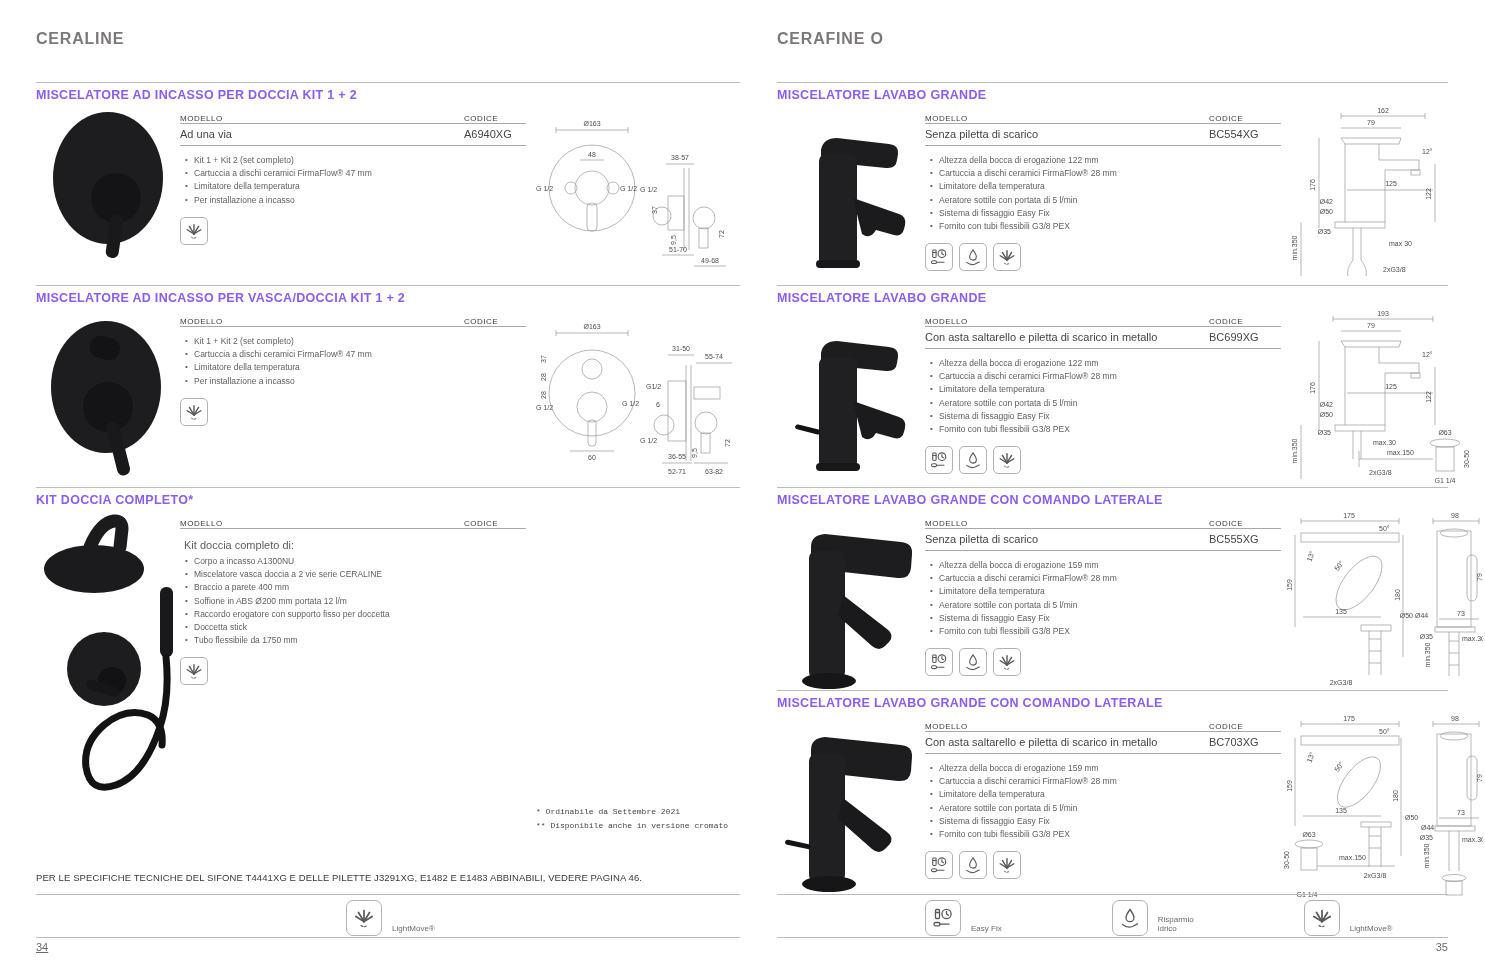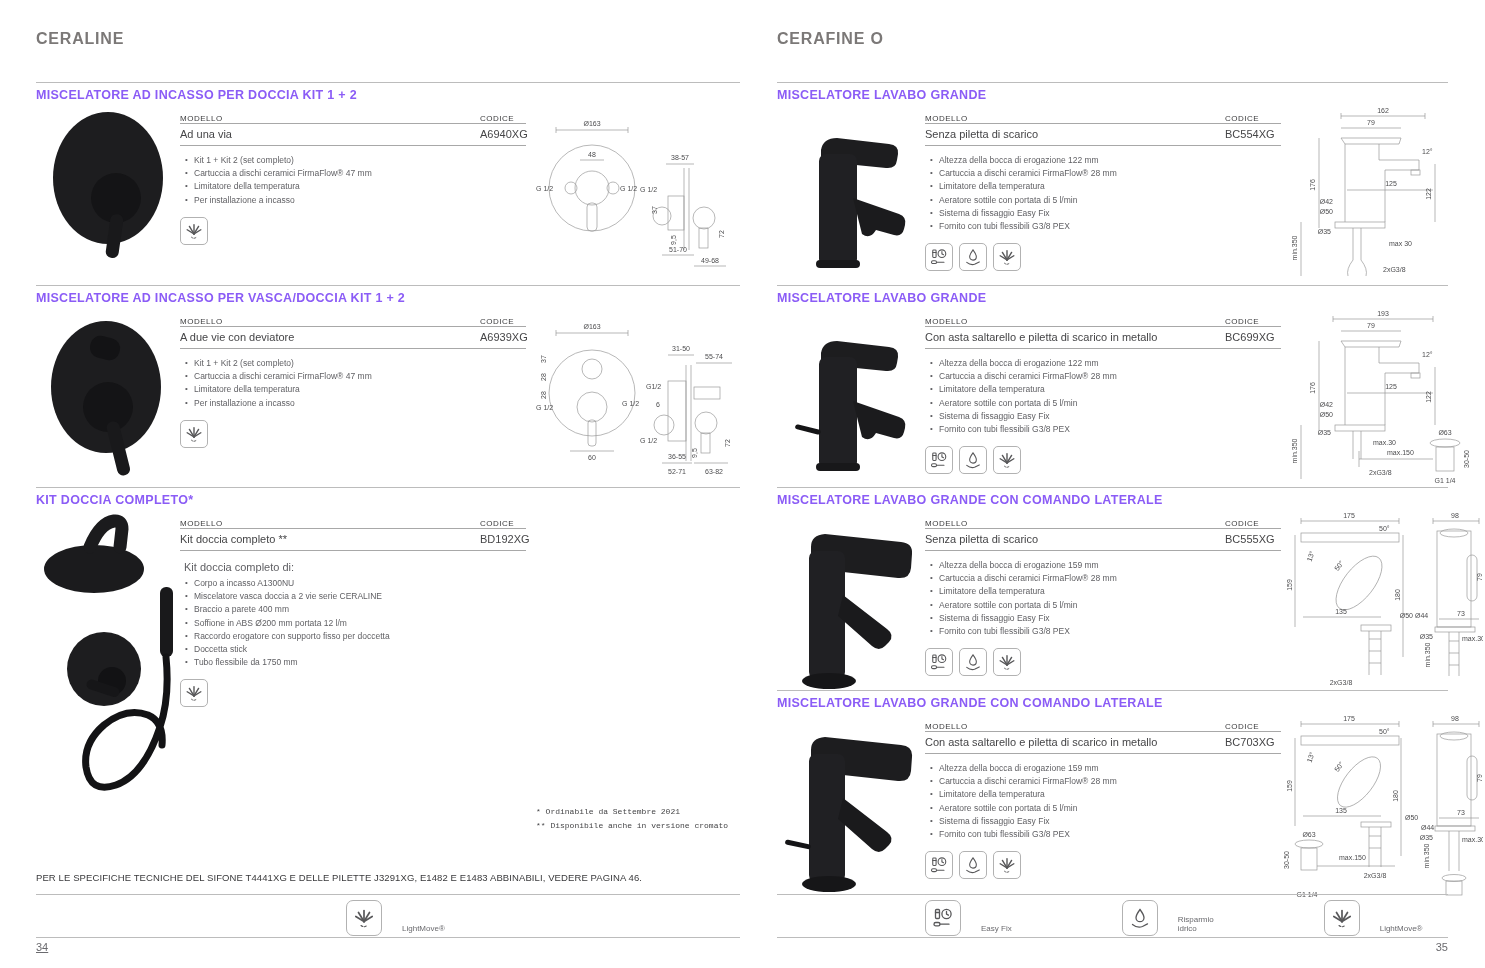--- a/index.html
+++ b/index.html
@@ -17,42 +17,42 @@
   .sec h2{position:absolute;top:6px;left:0;margin:0;font-size:12.5px;font-weight:bold;
     color:#8b5cf6;letter-spacing:.3px;white-space:nowrap;}
   .photo{position:absolute;left:6px;top:24px;}
   .info{position:absolute;top:32px;}
   .page-left .info{left:144px;width:346px;}
   .page-right .info{left:148px;width:356px;}
   .thead{position:relative;font-size:8px;font-weight:normal;color:#3c3c3e;letter-spacing:.5px;
     border-bottom:1px solid #a8a8a8;}
   .trow{position:relative;font-size:11px;color:#454547;padding:4px 0 5px 0;
     border-bottom:1px solid #a8a8a8;}
-  .codcol{position:absolute;left:300px;top:inherit;}
+  .codcol{position:absolute;left:284px;top:inherit;}
   .thead .codcol{top:0;}
   .trow .codcol{top:4px;}
   ul.bullets{margin:8px 0 0 14px;padding:0;list-style:none;}
   ul.bullets li{font-size:8.5px;color:#5f5f63;line-height:1.55;position:relative;}
   ul.bullets li::before{content:"•";position:absolute;left:-9px;font-size:8px;color:#5f5f63;}
   .intro{font-size:11px;color:#5f5f63;margin:8px 0 0 4px;line-height:1.55;}
   .iconrow{margin-top:10px;display:flex;gap:6px;}
   .icon-box{width:26px;height:26px;border:1px solid #b2b2b2;border-radius:5px;
     display:flex;align-items:center;justify-content:center;background:#fff;}
   .drawing{position:absolute;top:18px;}
   .page-left .drawing{left:498px;width:206px;height:184px;}
   .page-right .drawing{left:506px;width:200px;height:192px;}
   .drawing svg{width:100%;height:100%;}
   .drawing [data-dline]{stroke:#9a9a9a;stroke-width:.7;fill:none;}
   .drawing text{font-size:7px;fill:#4c4c4e;}
   .footnotes{position:absolute;font-size:8px;color:#454547;line-height:1.7;font-family:Liberation Mono, monospace;}
   .technote{position:absolute;top:872px;left:0;font-size:9.5px;color:#39393b;letter-spacing:.1px;}
   .footrule1{position:absolute;top:894px;left:0;right:0;border-top:1px solid #bcbcbc;}
   .footrule2{position:absolute;top:937px;left:0;right:0;border-top:1px solid #bcbcbc;}
   .footicons{position:absolute;top:900px;left:0;right:0;display:flex;align-items:center;}
-  .fi{display:flex;align-items:flex-end;gap:20px;}
+  .fi{display:flex;align-items:flex-end;gap:10px;}
   .fi .icon-box{width:34px;height:34px;border-radius:7px;}
   .fi .fi-label{font-size:8px;color:#6a6a6e;line-height:1.2;padding-bottom:2px;white-space:pre-line;}
   .pagenum{position:absolute;top:941px;font-size:11px;color:#6a6a6e;}
   .pagenum.pn-left{left:36px;text-decoration:underline;}
   .pagenum.pn-right{right:37px;margin-left:20px;}
 </style>
 </head>
 <body>
 
 <div class="spread">
@@ -143,24 +143,20 @@
           <ellipse cx="64" cy="78" rx="55" ry="66" fill="#1d1d1f"></ellipse>
           <rect x="48" y="28" width="30" height="22" rx="10" fill="#131315" transform="rotate(14 63 39)"></rect>
           <circle cx="66" cy="98" r="25" fill="#141416"></circle>
           <rect x="70" y="112" width="13" height="55" rx="6" fill="#19191b" transform="rotate(-14 76 140)"></rect>
         </svg>
       </div>
       <div class="info">
         <div class="thead">
           <span>MODELLO</span>
           <span class="codcol">CODICE</span>
-        </div>
-        <div class="trow">
-          <span>A due vie con deviatore</span>
-          <span class="codcol">A6939XG</span>
         </div>
         <ul class="bullets">
           <li>Kit 1 + Kit 2 (set completo)</li>
           <li>Cartuccia a dischi ceramici FirmaFlow® 47 mm</li>
           <li>Limitatore della temperatura</li>
           <li>Per installazione a incasso</li>
         </ul>
         <div class="iconrow">
           <span class="icon-box">
             <svg width="20" height="20" viewBox="0 0 24 24" fill="none" stroke="#58585a" stroke-width="1.7" stroke-linecap="round">
@@ -229,24 +225,20 @@
           <circle cx="70" cy="170" r="14" fill="#121214"></circle>
           <rect x="44" y="172" width="34" height="10" rx="5" fill="#161618" transform="rotate(18 60 177)"></rect>
           <rect x="118" y="76" width="13" height="70" rx="6" fill="#19191b"></rect>
           <path d="M124,146 q4,40 -6,70 q-16,48 -44,58 q-26,9 -30,-18 q-3,-24 18,-42 q22,-18 44,-10 q16,7 14,30" fill="none" stroke="#131315" stroke-width="7" stroke-linecap="round"></path>
         </svg>
       </div>
       <div class="info">
         <div class="thead">
           <span>MODELLO</span>
           <span class="codcol">CODICE</span>
-        </div>
-        <div class="trow">
-          <span>Kit doccia completo  **</span>
-          <span class="codcol">BD192XG</span>
         </div>
         <div class="intro">Kit doccia completo di:</div>
         <ul class="bullets" style="margin-top:1px;">
           <li>Corpo a incasso A1300NU</li>
           <li>Miscelatore vasca doccia a 2 vie serie CERALINE</li>
           <li>Braccio a parete 400 mm</li>
           <li>Soffione in ABS Ø200 mm portata 12 l/m</li>
           <li>Raccordo erogatore con supporto fisso per doccetta</li>
           <li>Doccetta stick</li>
           <li>Tubo flessibile da 1750 mm</li>

